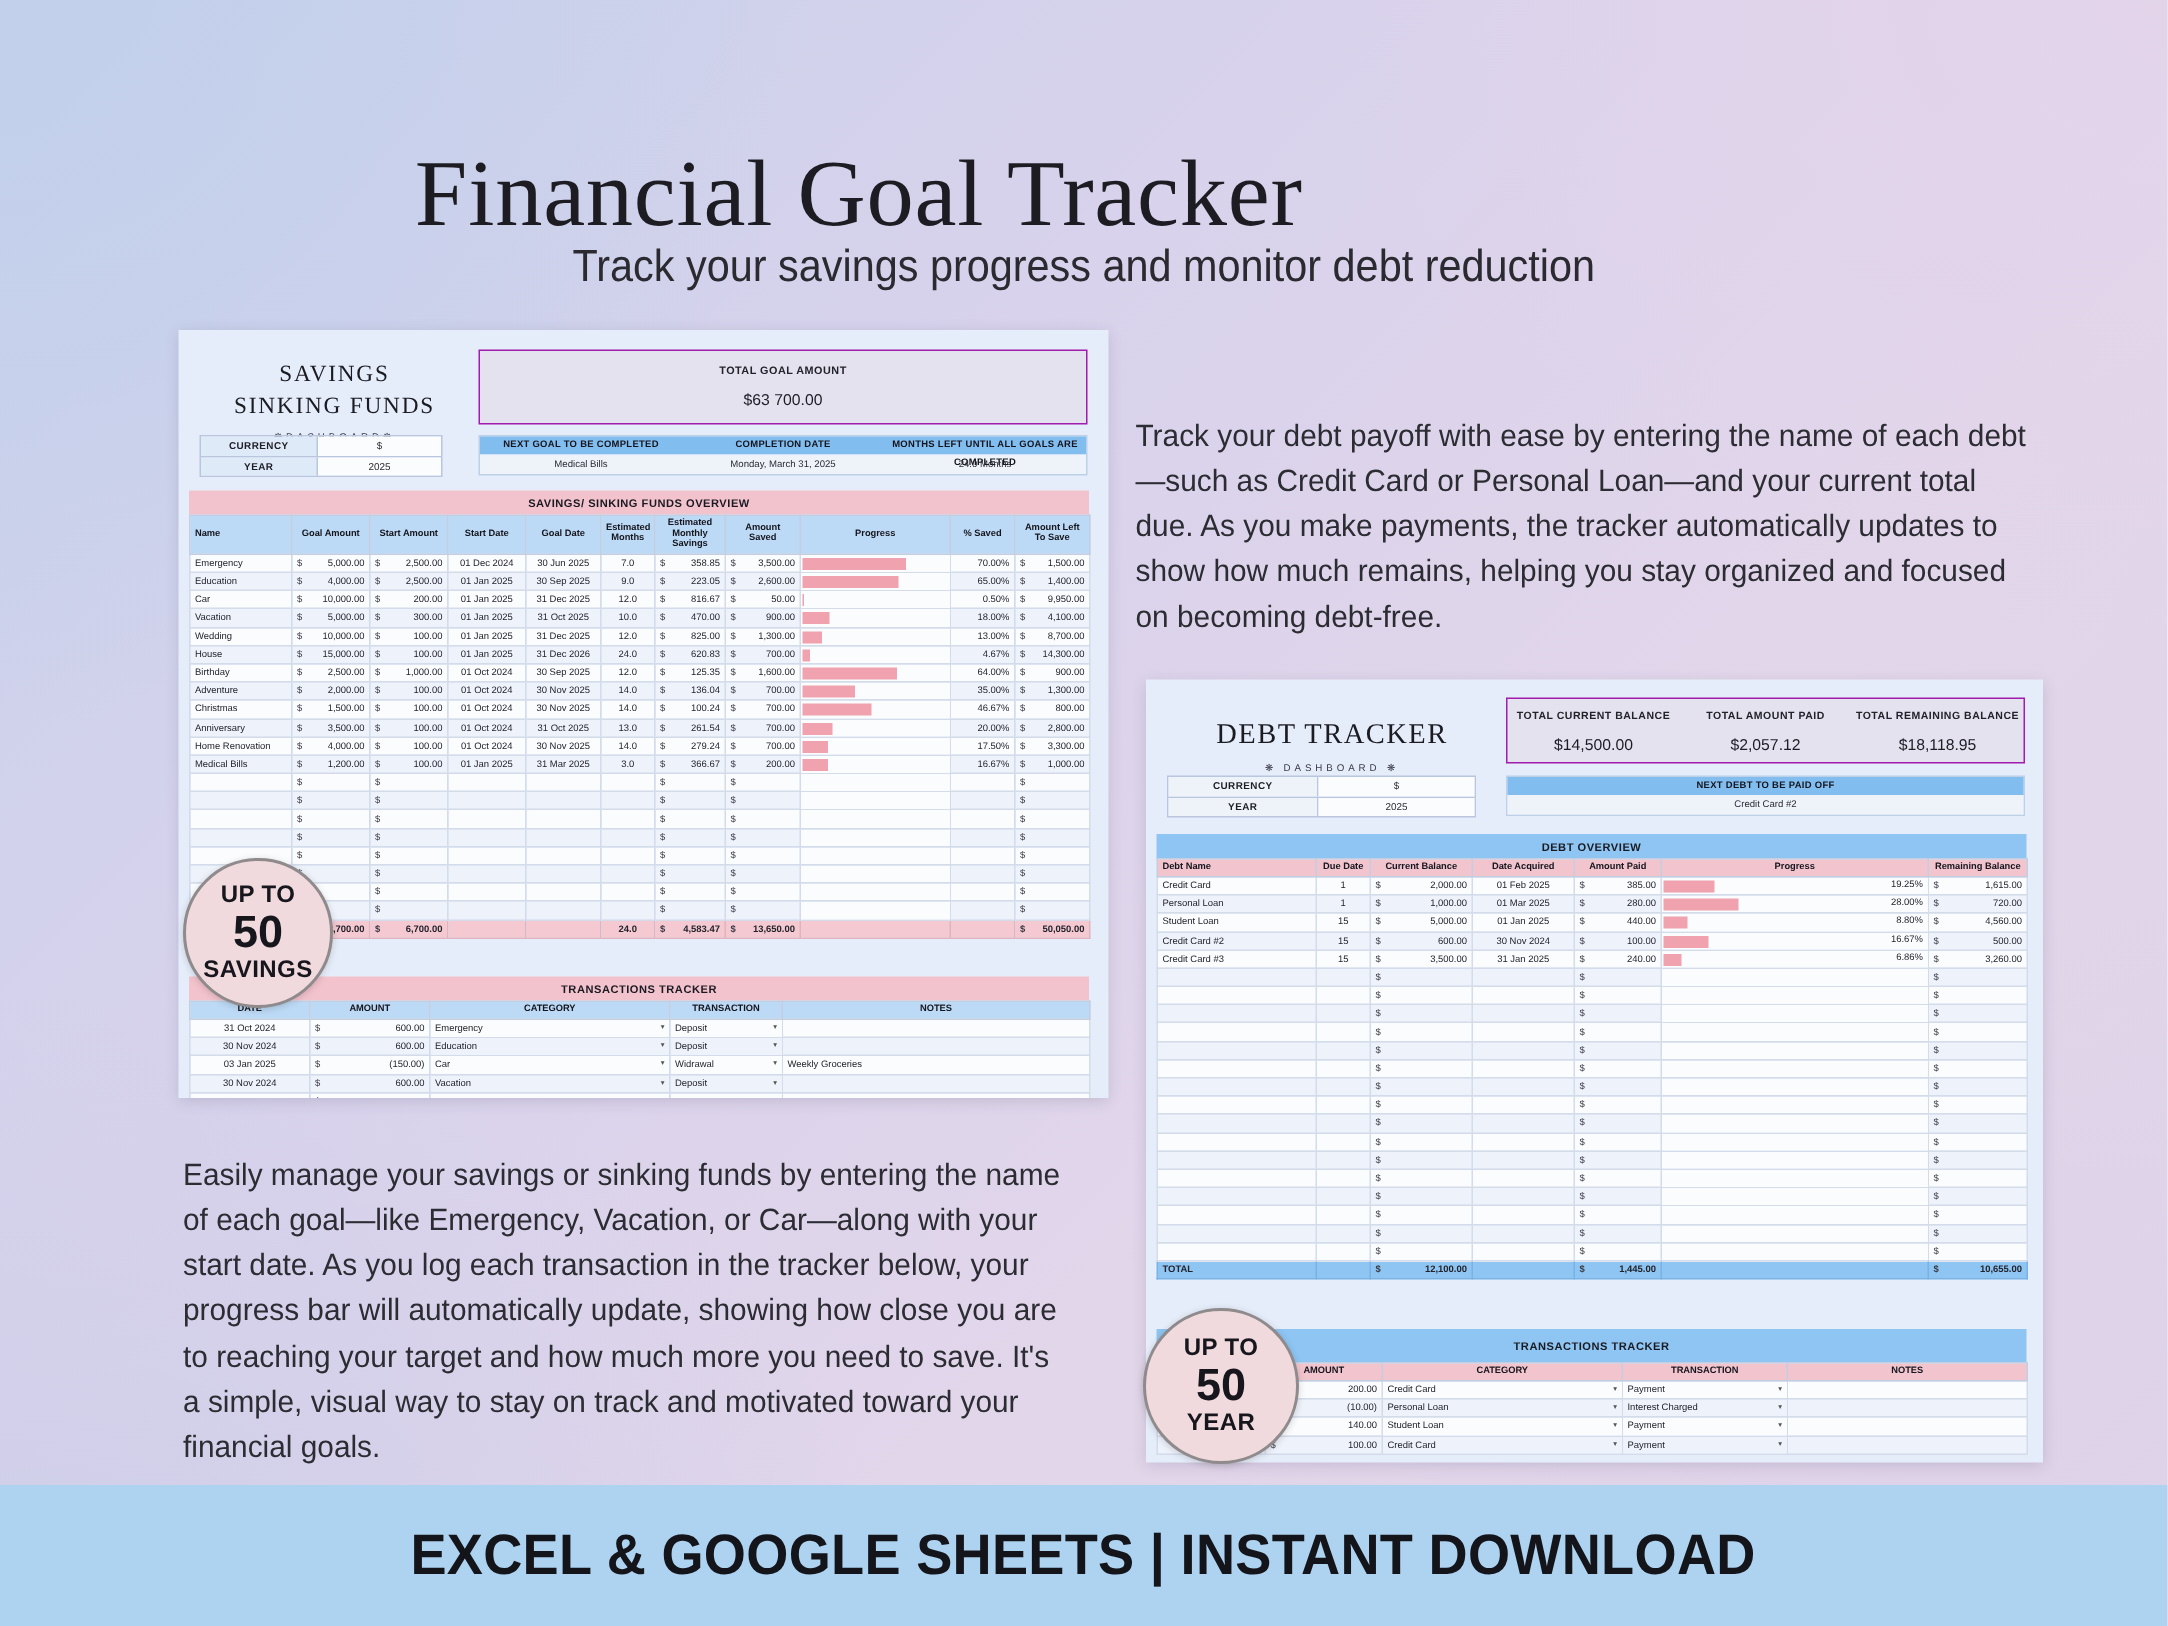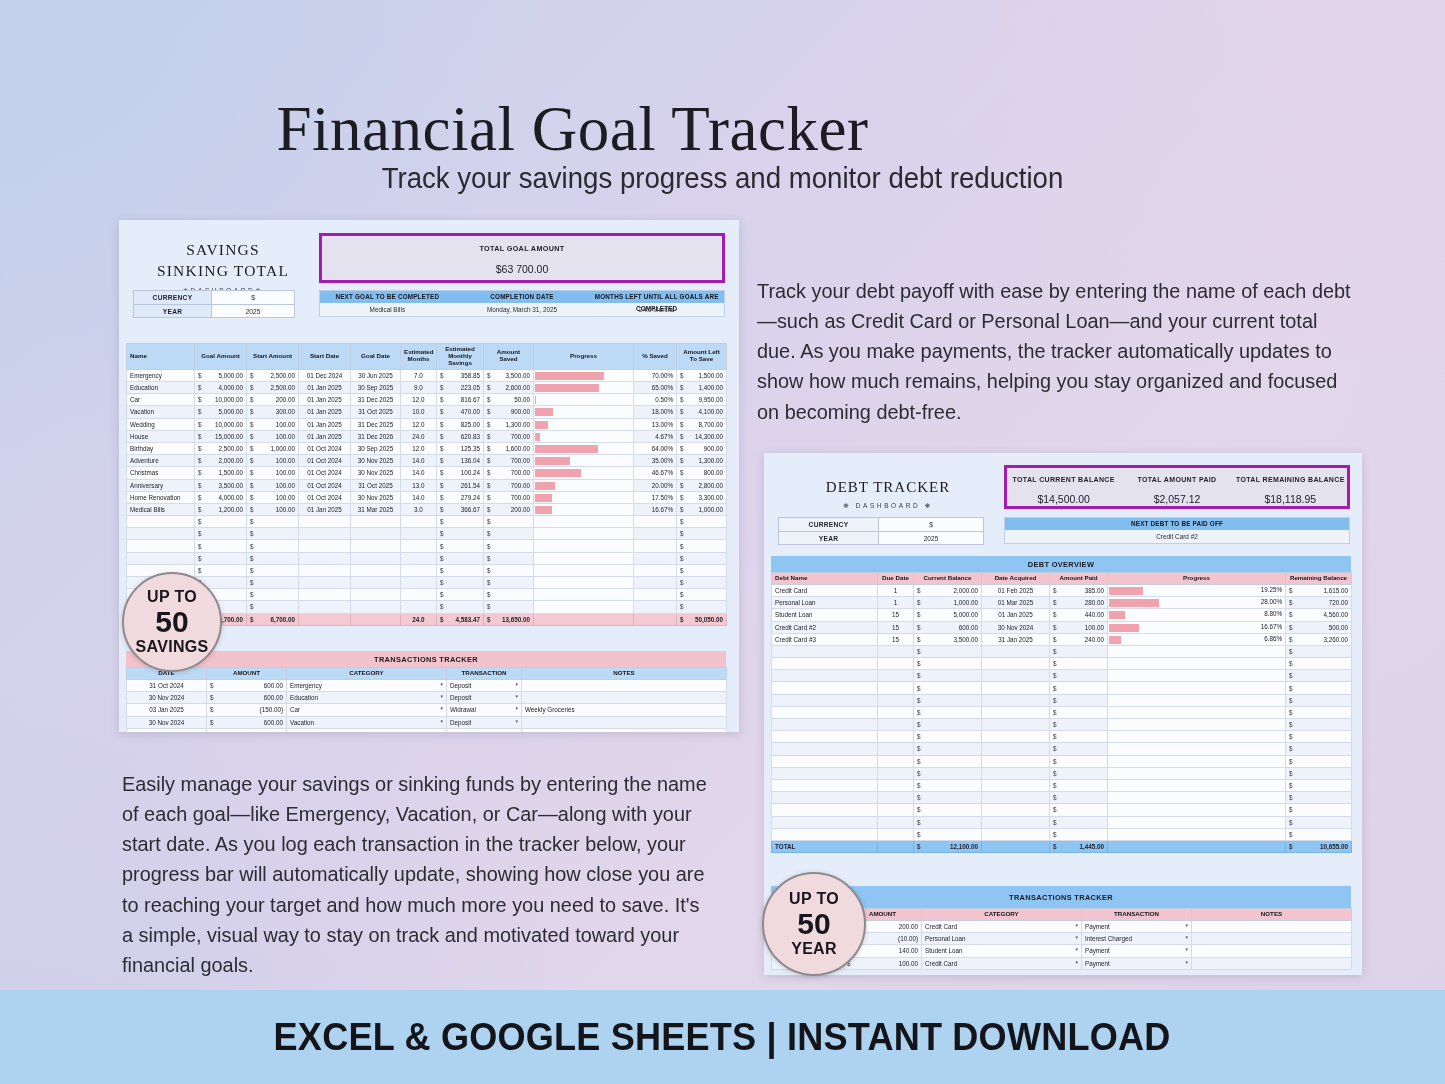--- a/index.html
+++ b/index.html
@@ -53,21 +53,21 @@
 
   .sv-inner { position: absolute; inset: 0; }
 
   
   .brand { text-align: center; font-family: "Liberation Serif", serif; color: #1b1b22; }
   .brand .b1 { font-size: 15.5px; letter-spacing: 1.2px; line-height: 1.35; }
   .brand .b2 { font-size: 6.5px; letter-spacing: 2.6px; font-family:"Liberation Sans",sans-serif; margin-top:5px; color:#3a3a44;}
 
   
   .summary {
-    position: absolute; background: #e4e2ee; border: 3px solid #a21caf;
+    position: absolute; background: #e4e2ee; border: 1px solid #a21caf;
     display: flex;
   }
   .summary .cell { flex: 1; text-align: center; padding-top: 8px; }
   .summary .lbl { font-size: 7.2px; letter-spacing: 0.35px; color: #22222a; font-weight: 600; }
   .summary .val { font-size: 10.5px; color: #1d1d26; margin-top: 10px; font-family: "Liberation Sans", sans-serif;}
 
   
   .cy { position: absolute; border: 1px solid #b9c6de; }
   .cy .row { display: flex; height: 13px; }
   .cy .k { width: 78px; background: #dfeaf8; border-right: 1px solid #b9c6de;
@@ -144,21 +144,21 @@
 <div class="page-subtitle">Track your savings progress and monitor debt reduction</div>
 
 <div class="para" id="para-debt">Track your debt payoff with ease by entering the name of each debt—such as Credit Card or Personal Loan—and your current total due. As you make payments, the tracker automatically updates to show how much remains, helping you stay organized and focused on becoming debt-free.</div>
 <div class="para" id="para-savings">Easily manage your savings or sinking funds by entering the name of each goal—like Emergency, Vacation, or Car—along with your start date. As you log each transaction in the tracker below, your progress bar will automatically update, showing how close you are to reaching your target and how much more you need to save. It's a simple, visual way to stay on track and motivated toward your financial goals.</div>
 
 <div class="sheet" id="sheet-savings">
   <div class="sv-inner">
 
     <div class="brand" style="position:absolute;left:14px;top:20px;width:180px;">
       <div class="b1">SAVINGS</div>
-      <div class="b1">SINKING TOTAL</div>
+      <div class="b1">SINKING FUNDS</div>
       <div class="b2">❋DASHBOARD❋</div>
     </div>
 
     <div class="summary" style="left:200px;top:13px;width:406px;height:50px;">
       <div class="cell">
         <div class="lbl">TOTAL GOAL AMOUNT</div>
         <div class="val">$63 700.00</div>
       </div>
     </div>
 
@@ -179,20 +179,21 @@
         <div>COMPLETION DATE</div>
         <div>MONTHS LEFT UNTIL ALL GOALS ARE COMPLETED</div>
       </div>
       <div class="bd">
         <div>Medical Bills</div>
         <div>Monday, March 31, 2025</div>
         <div>24.0  Months</div>
       </div>
     </div>
 
+    <div class="sect pink" style="left:7px;top:107px;width:600px;height:16px;">SAVINGS/ SINKING FUNDS OVERVIEW</div>
 
     <table class="ss" id="savings-table" style="left:7px;top:123px;width:600px;">
       <colgroup>
         <col style="width:68px">
           <col style="width:52px">
           <col style="width:52px">
           <col style="width:52px">
         <col style="width:50px">
           <col style="width:36px">
           <col style="width:47px">
@@ -1141,21 +1142,21 @@
         </tbody>
     </table>
 
   </div>
 </div>
 
 <div class="sheet" id="sheet-debt">
   <div class="sv-inner">
 
     <div class="brand" style="position:absolute;left:14px;top:24px;width:220px;">
-      <div class="b1" style="font-size:15px;letter-spacing:1px;">DEBT TRACKER</div>
+      <div class="b1" style="font-size:19px;letter-spacing:1px;">DEBT TRACKER</div>
       <div class="b2">❋ DASHBOARD ❋</div>
     </div>
 
     <div class="summary" style="left:240px;top:12px;width:346px;height:44px;">
       <div class="cell">
         <div class="lbl" style="font-size:7px;">TOTAL CURRENT BALANCE</div>
         <div class="val">$14,500.00</div>
       </div>
       <div class="cell">
         <div class="lbl" style="font-size:7px;">TOTAL AMOUNT PAID</div>

